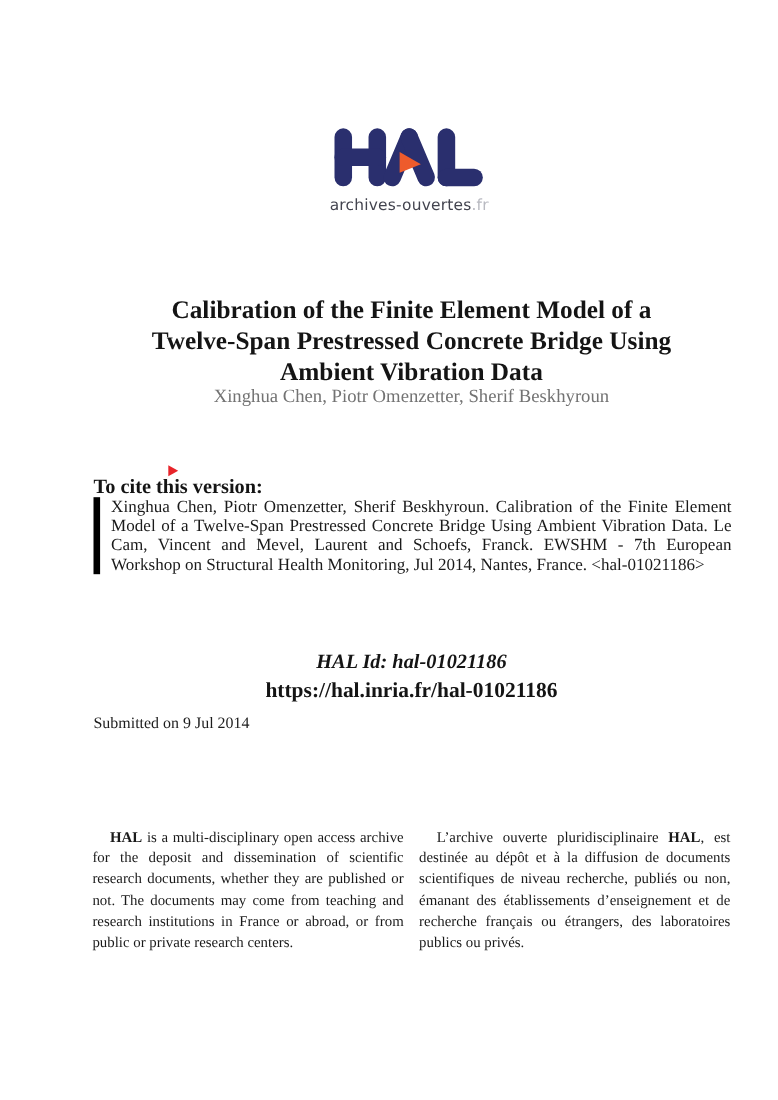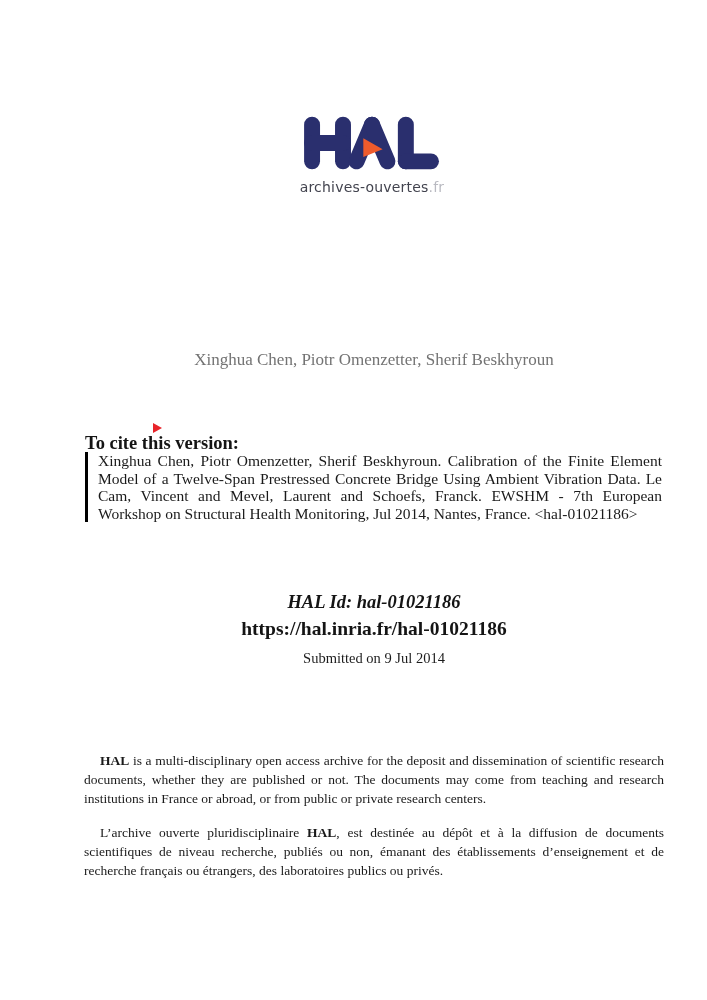--- a/index.html
+++ b/index.html
@@ -30,41 +30,41 @@
     position:absolute;top:423px;left:85px;display:flex;align-items:center;
     font-weight:bold;font-size:18.5px;color:#141414;flex-direction:column;
   }
   .bullet{
     width:0;height:0;border-left:9px solid #e8242a;
     border-top:5.5px solid transparent;border-bottom:5.5px solid transparent;
     margin-right:10px;
   }
   .citation{
     position:absolute;top:452px;left:85px;width:564px;
-    border-left:3px solid #000000;padding-left:10px;
+    border-left:6px solid #000000;padding-left:10px;
     font-size:15.5px;line-height:17.6px;text-align:justify;color:#1a1a1a;
   }
   
   .hal-id{
     position:absolute;top:592px;left:85px;width:578px;text-align:center;
     font-weight:bold;font-size:18.5px;color:#141414;font-style:italic;
   }
   .hal-url{
     position:absolute;top:618px;left:85px;width:578px;text-align:center;
     font-weight:bold;font-size:19.5px;color:#141414;
   }
   .hal-url a{color:#141414;text-decoration:none;}
   .submitted{
-    position:absolute;top:650px;left:85px;width:578px;text-align:center;
+    position:absolute;top:650px;left:85px;width:578px;
     font-size:14.5px;color:#1c1c1c;
   }
   
   .cols{
     position:absolute;top:751px;left:84px;width:580px;
-    display:flex;gap:14px;flex-direction:column;
+    display:flex;gap:14px;
   }
   .col{
     flex:1;font-size:13.5px;line-height:19.2px;text-align:justify;
     text-indent:16px;color:#1a1a1a;hyphens:auto;-webkit-hyphens:auto;
   }
 </style>
 </head>
 <body>
 
 <div class="page">
@@ -78,20 +78,25 @@
         <path d="M75 11 L59 49"></path>
         <path d="M75 11 L91 49"></path>
         <path d="M110 11 V49"></path>
         <path d="M110 49 H136"></path>
       </g>
       <polygon points="66,25 86,36.5 66,44.5" fill="#ee5b2c"></polygon>
     </svg>
     <div class="wordmark"><span>archives-ouvertes</span><span class="suffix">.fr</span></div>
   </div>
 
+  <div class="title">
+    <div>Calibration of the Finite Element Model of a</div>
+    <div>Twelve-Span Prestressed Concrete Bridge Using</div>
+    <div>Ambient Vibration Data</div>
+  </div>
 
   <div class="authors">Xinghua Chen, Piotr Omenzetter, Sherif Beskhyroun</div>
 
   <div class="cite-heading">
     <span class="bullet"></span>
     <span>To cite this version:</span>
   </div>
 
   <div class="citation">
     <span>Xinghua Chen, Piotr Omenzetter, Sherif Beskhyroun. Calibration of the Finite Element Model of a Twelve-Span Prestressed Concrete Bridge Using Ambient Vibration Data. Le Cam, Vincent and Mevel, Laurent and Schoefs, Franck. EWSHM - 7th European Workshop on Structural Health Monitoring, Jul 2014, Nantes, France. &lt;hal-01021186&gt;</span>

